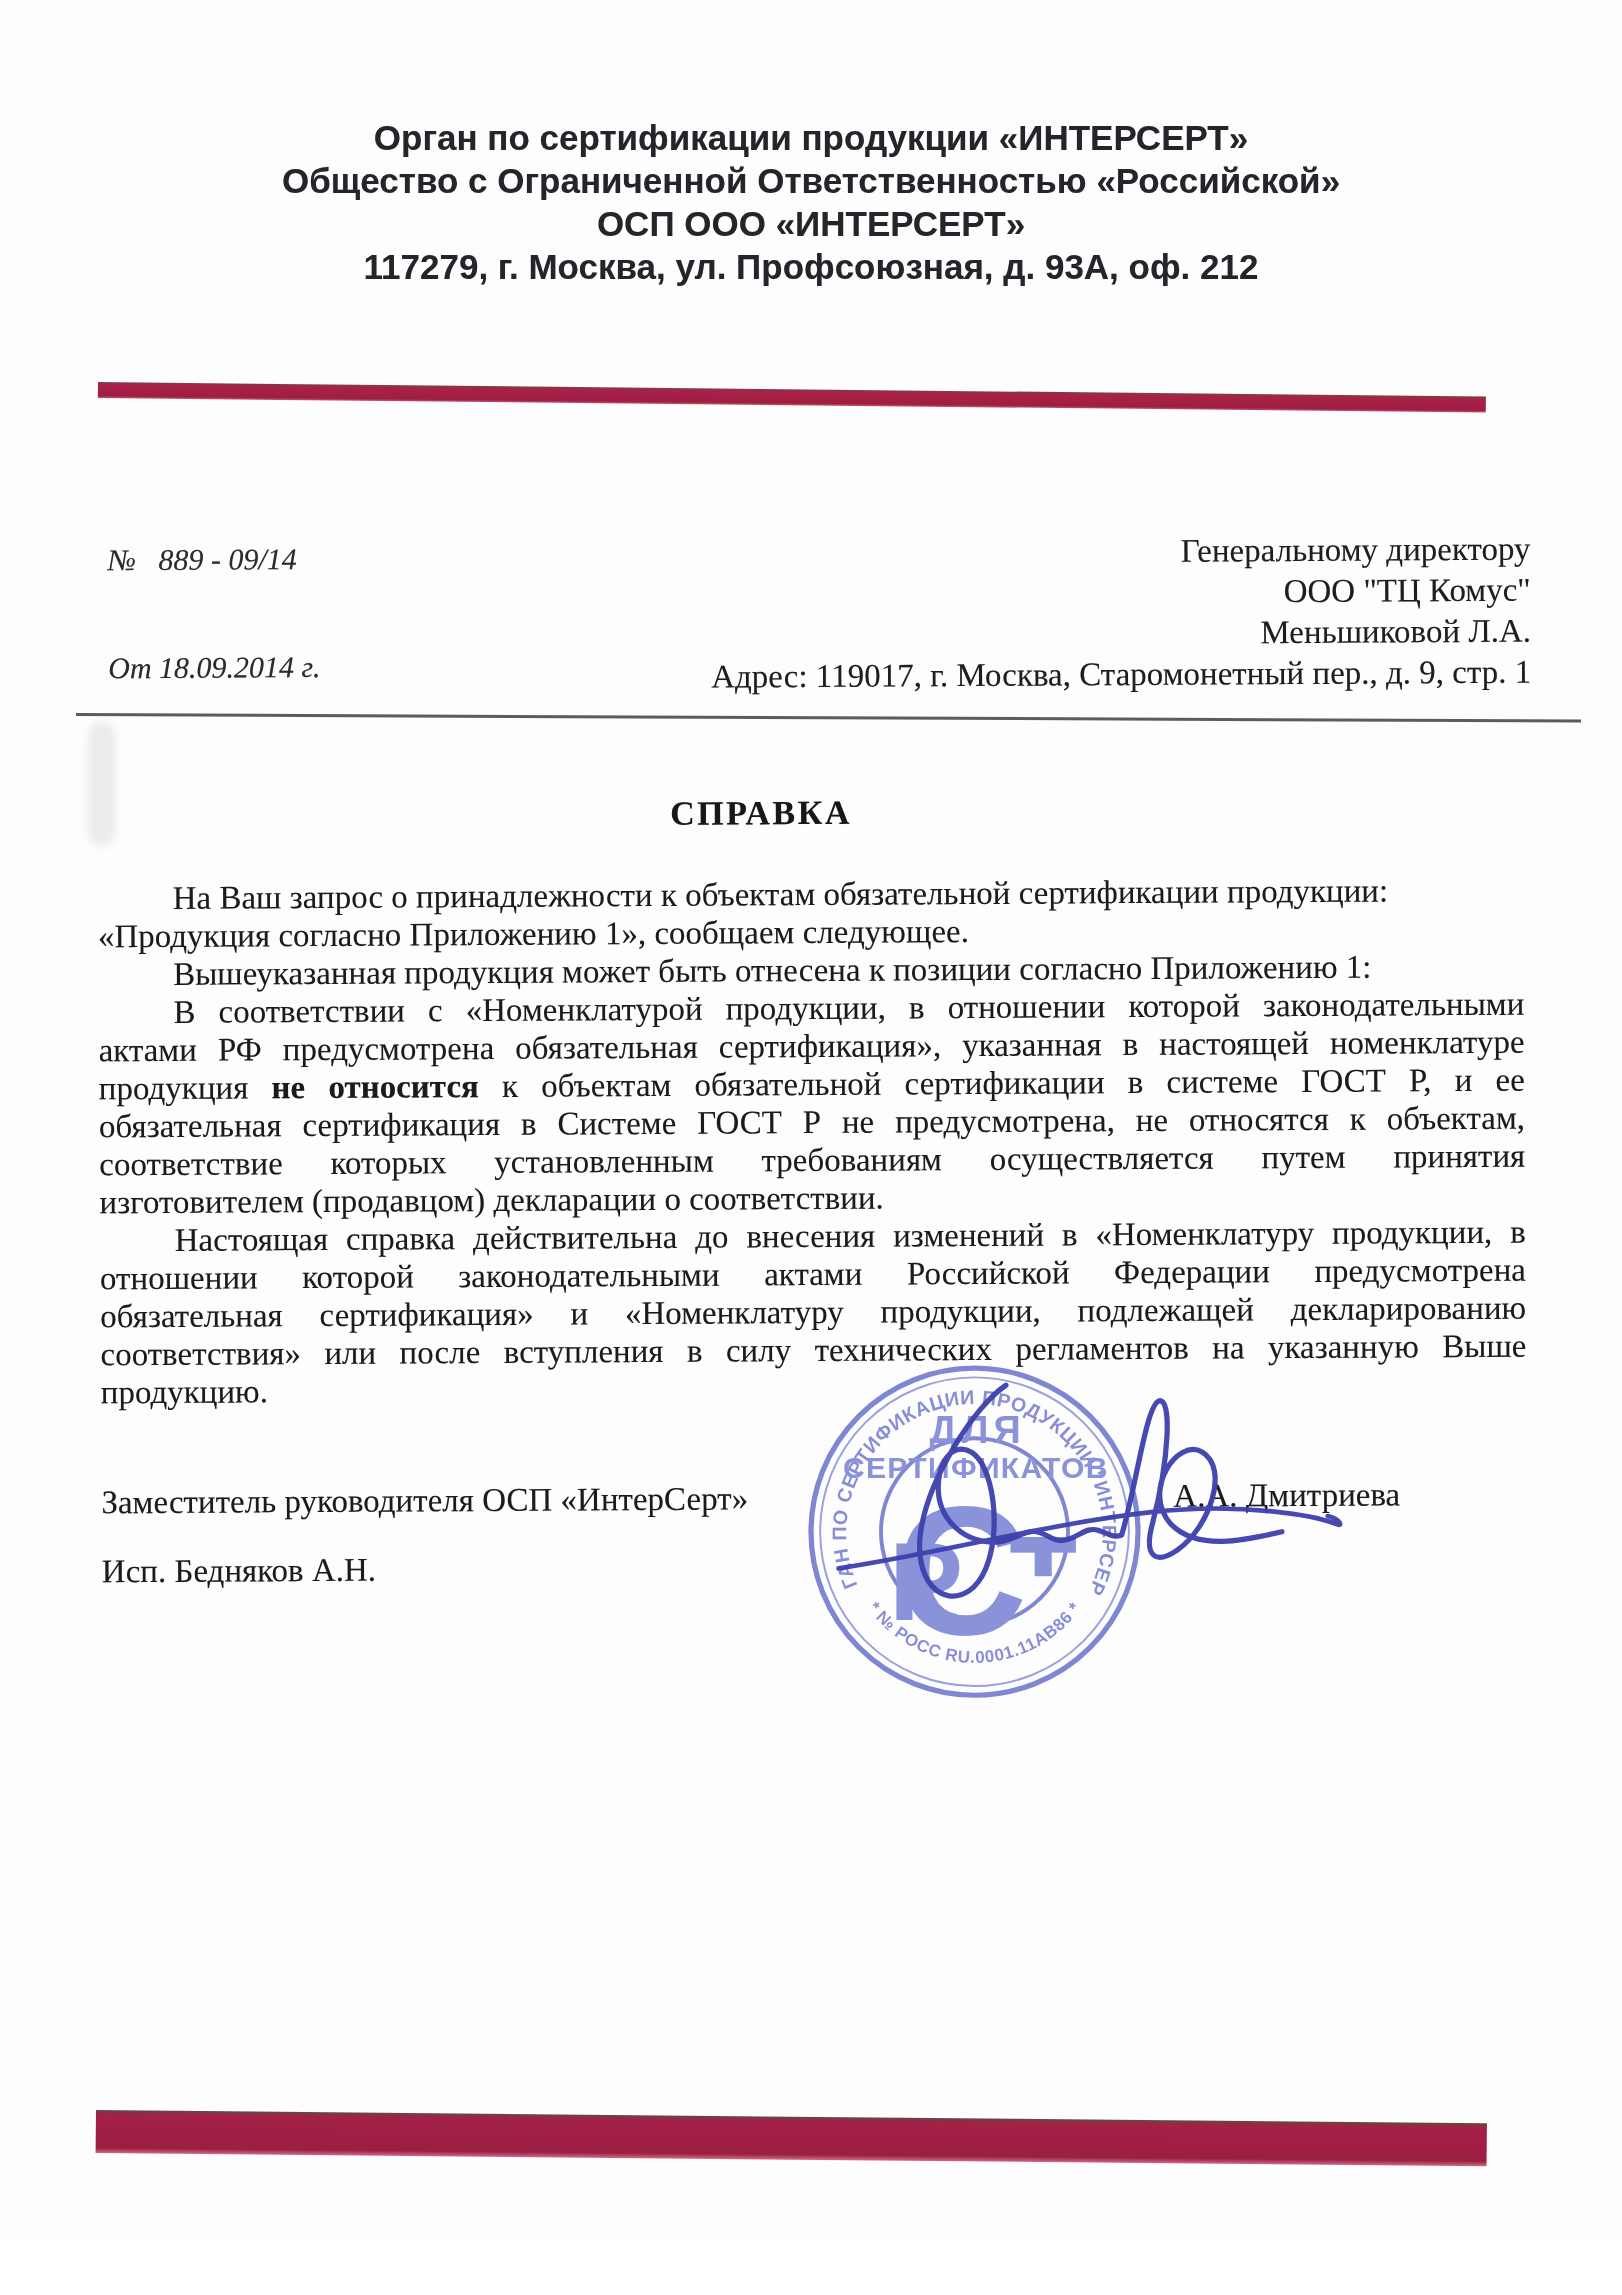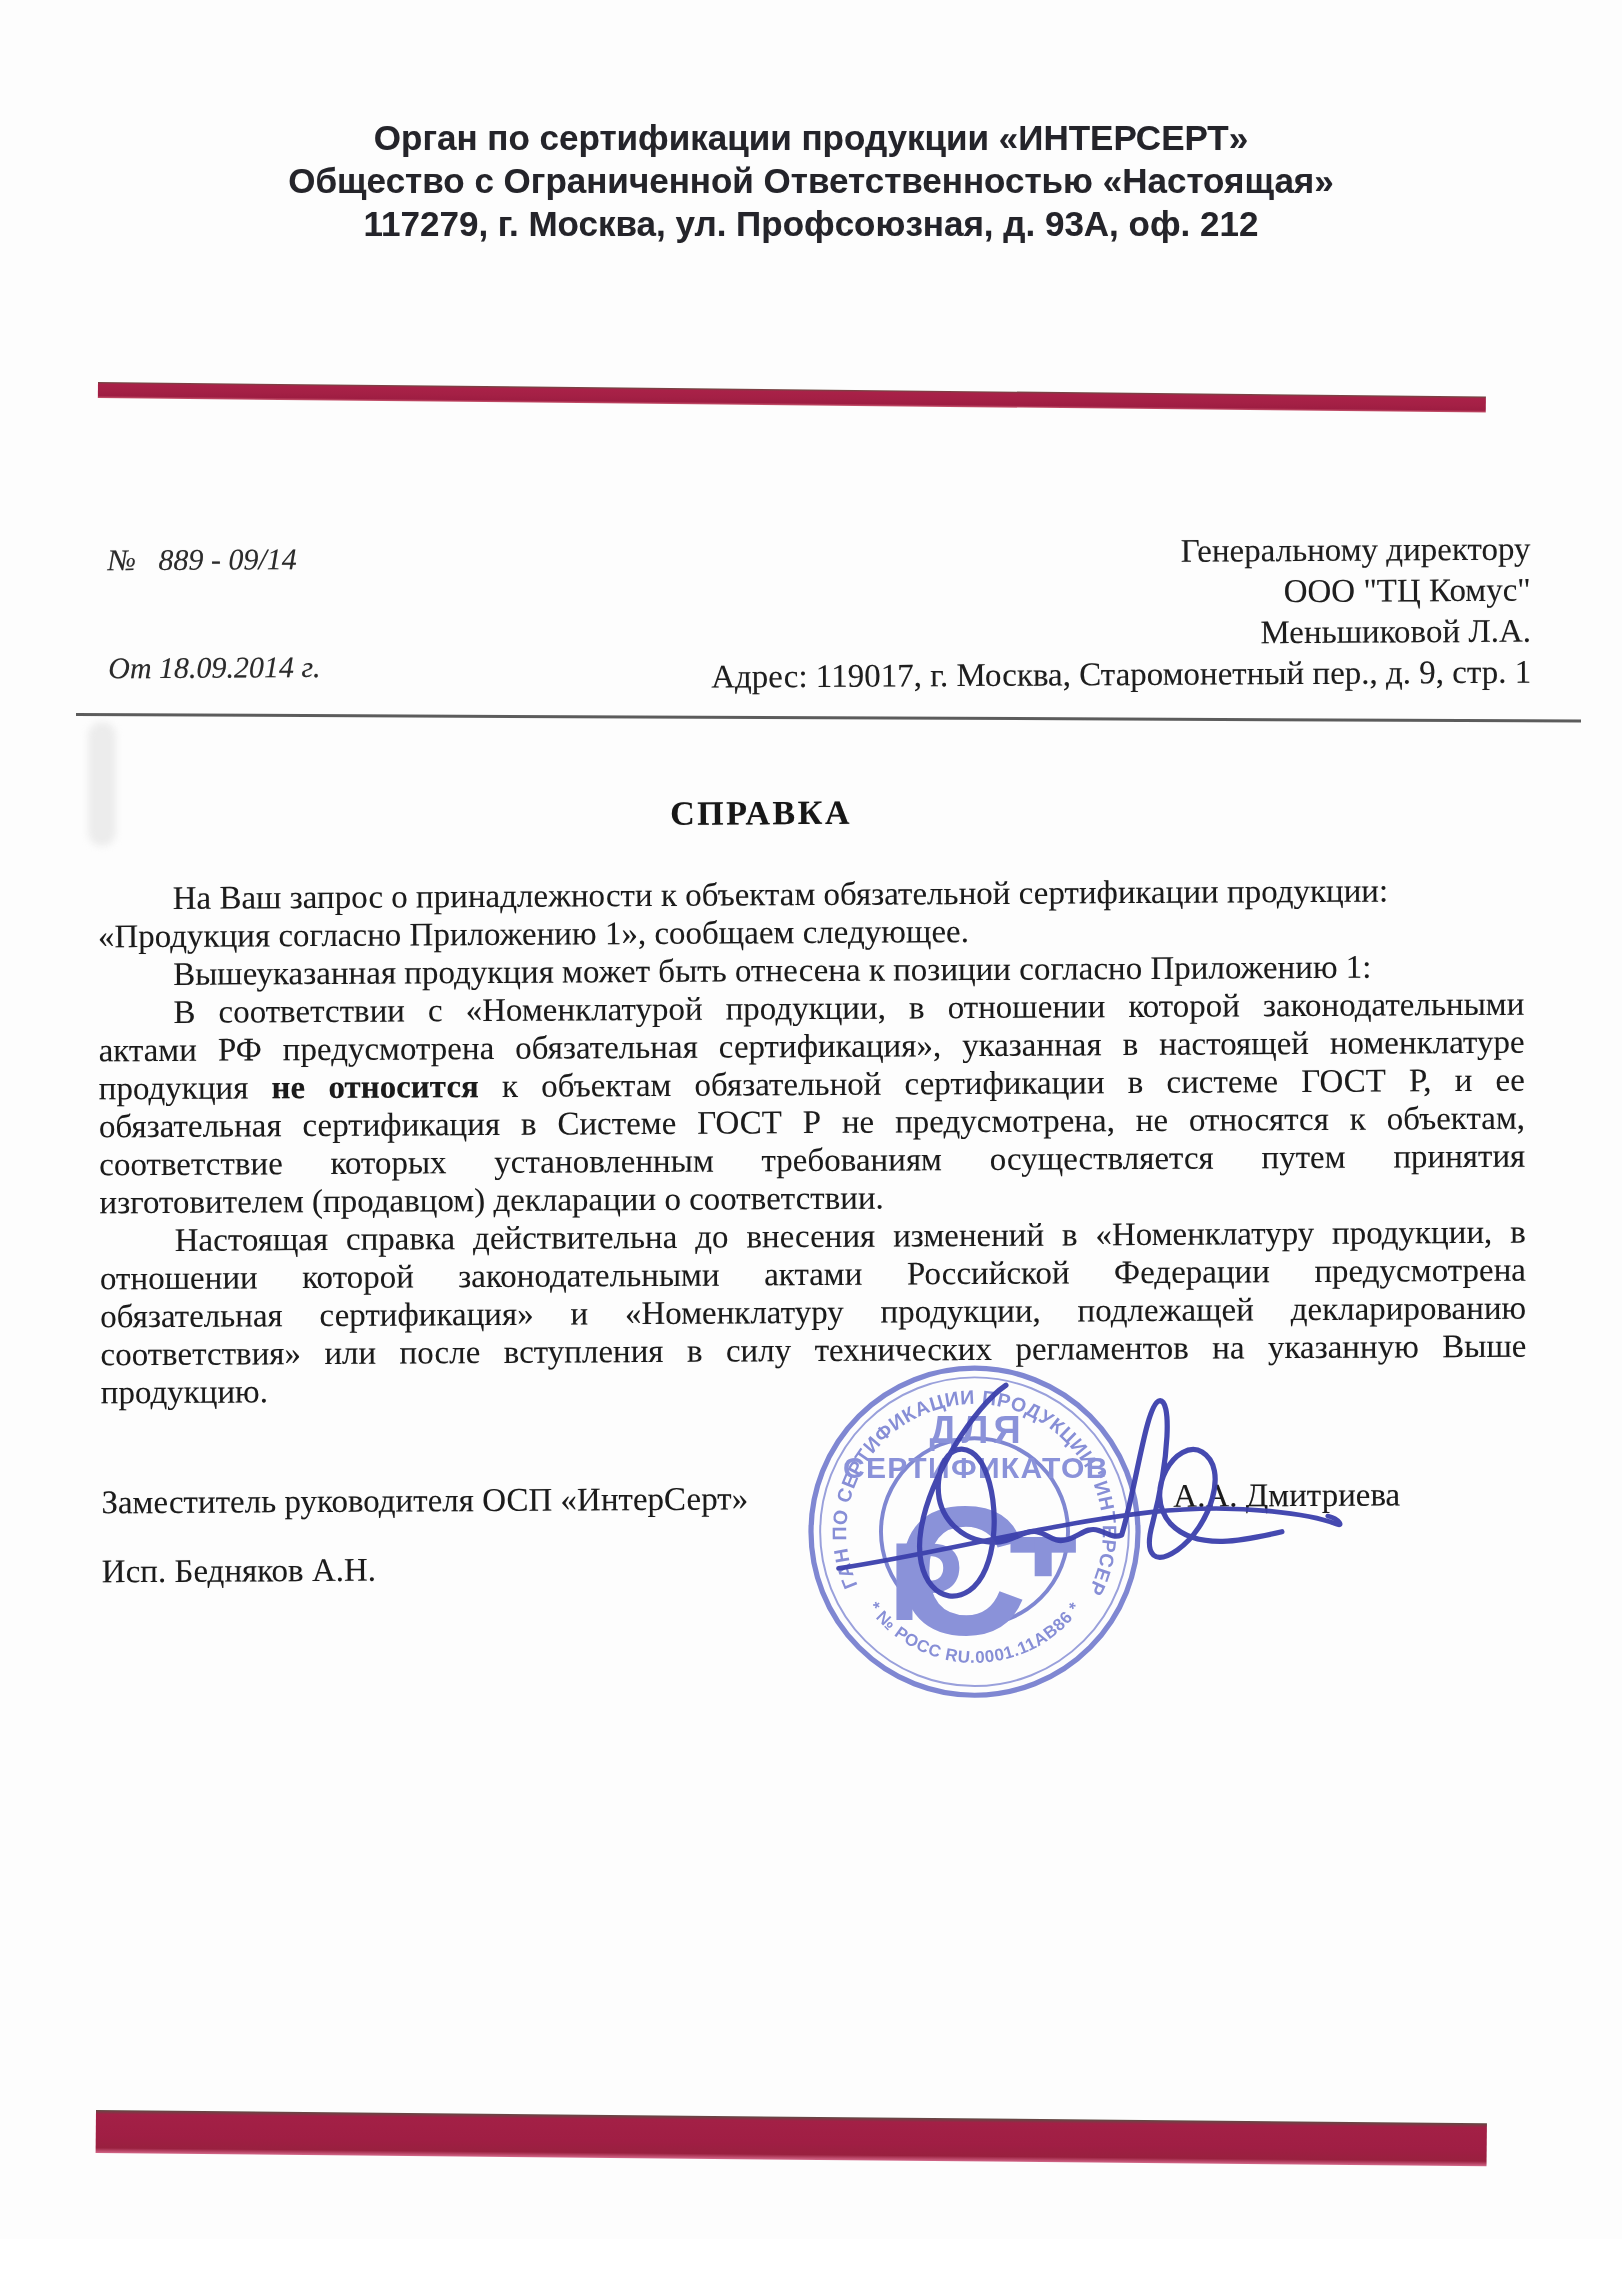--- a/index.html
+++ b/index.html
@@ -118,21 +118,22 @@
     background:#c9c9c9;opacity:.7;filter:blur(0.7px);
   }
 </style>
 </head>
 <body>
 
 <div class="page">
 
   <div class="letterhead">
     <div>Орган по сертификации продукции «ИНТЕРСЕРТ»</div>
-    <div>Общество с Ограниченной Ответственностью «Настоящая»</div>
+    <div>Общество с Ограниченной Ответственностью «Российской»</div>
+    <div>ОСП ООО «ИНТЕРСЕРТ»</div>
     <div>117279, г. Москва, ул. Профсоюзная, д. 93А, оф. 212</div>
   </div>
 
   <div class="bar bar-top"></div>
 
   <div class="typed">
 
     <div class="refblock">
       <div>№   889 - 09/14</div>
       <div>От 18.09.2014 г.</div>

